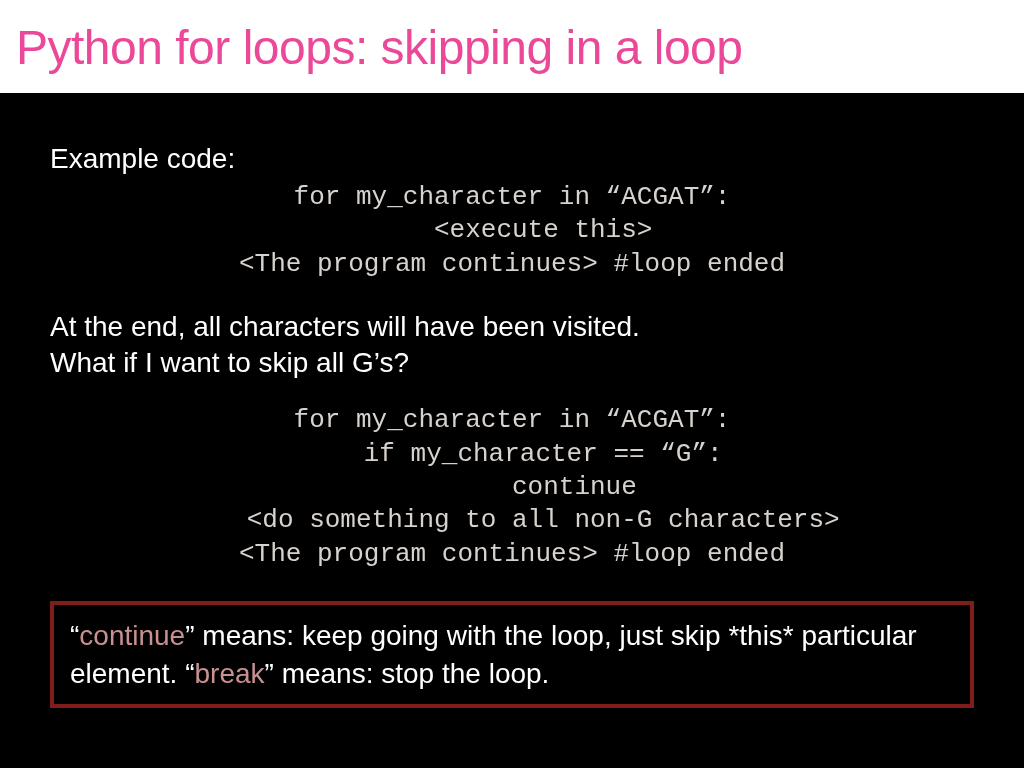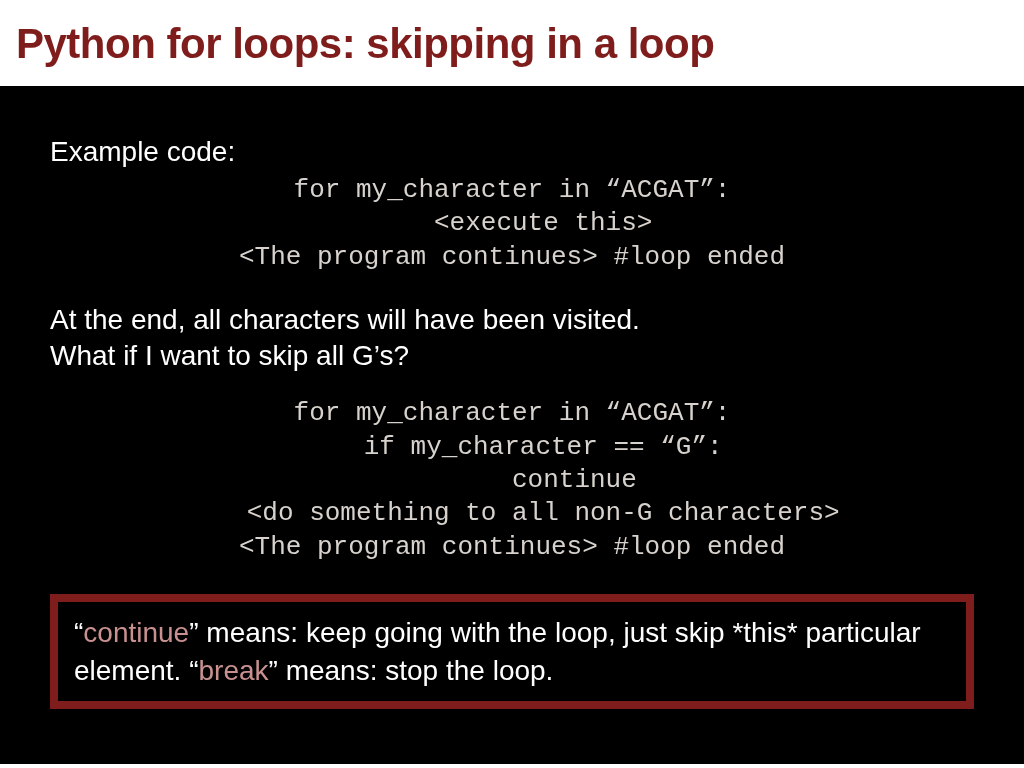--- a/index.html
+++ b/index.html
@@ -4,23 +4,23 @@
 <style>
   * { margin: 0; padding: 0; box-sizing: border-box; }
   html, body { width: 1024px; height: 768px; overflow: hidden; }
   body { background: #ffffff; font-family: Helvetica, Arial, sans-serif; }
 
   .title-bar {
     background: #ffffff;
     padding: 20px 16px 18px 16px;
   }
   .title-bar h1 {
-    font-size: 42px;
-    font-weight: 700;
-    color: #7f1d1d;
+    font-size: 48px;
+    font-weight: 400;
+    color: #ec4899;
     letter-spacing: -0.5px;
   }
 
   .slide-body {
     background: #000000;
     color: #ffffff;
     width: 100%;
     height: calc(768px - 90px);
     padding: 50px 50px 30px 50px;
     position: relative;
@@ -45,21 +45,21 @@
 
   .para {
     font-family: Helvetica, Arial, sans-serif;
     font-size: 28px;
     line-height: 1.28;
     color: #ffffff;
     margin-bottom: 24px;
   }
 
   .summary-box {
-    border: 8px solid #7f1d1d;
+    border: 4px solid #7f1d1d;
     padding: 12px 16px;
     font-family: Helvetica, Arial, sans-serif;
     font-size: 28px;
     line-height: 1.35;
     color: #ffffff;
     margin-top: 30px;
   }
   .kw {
     color: #c99090;
   }

